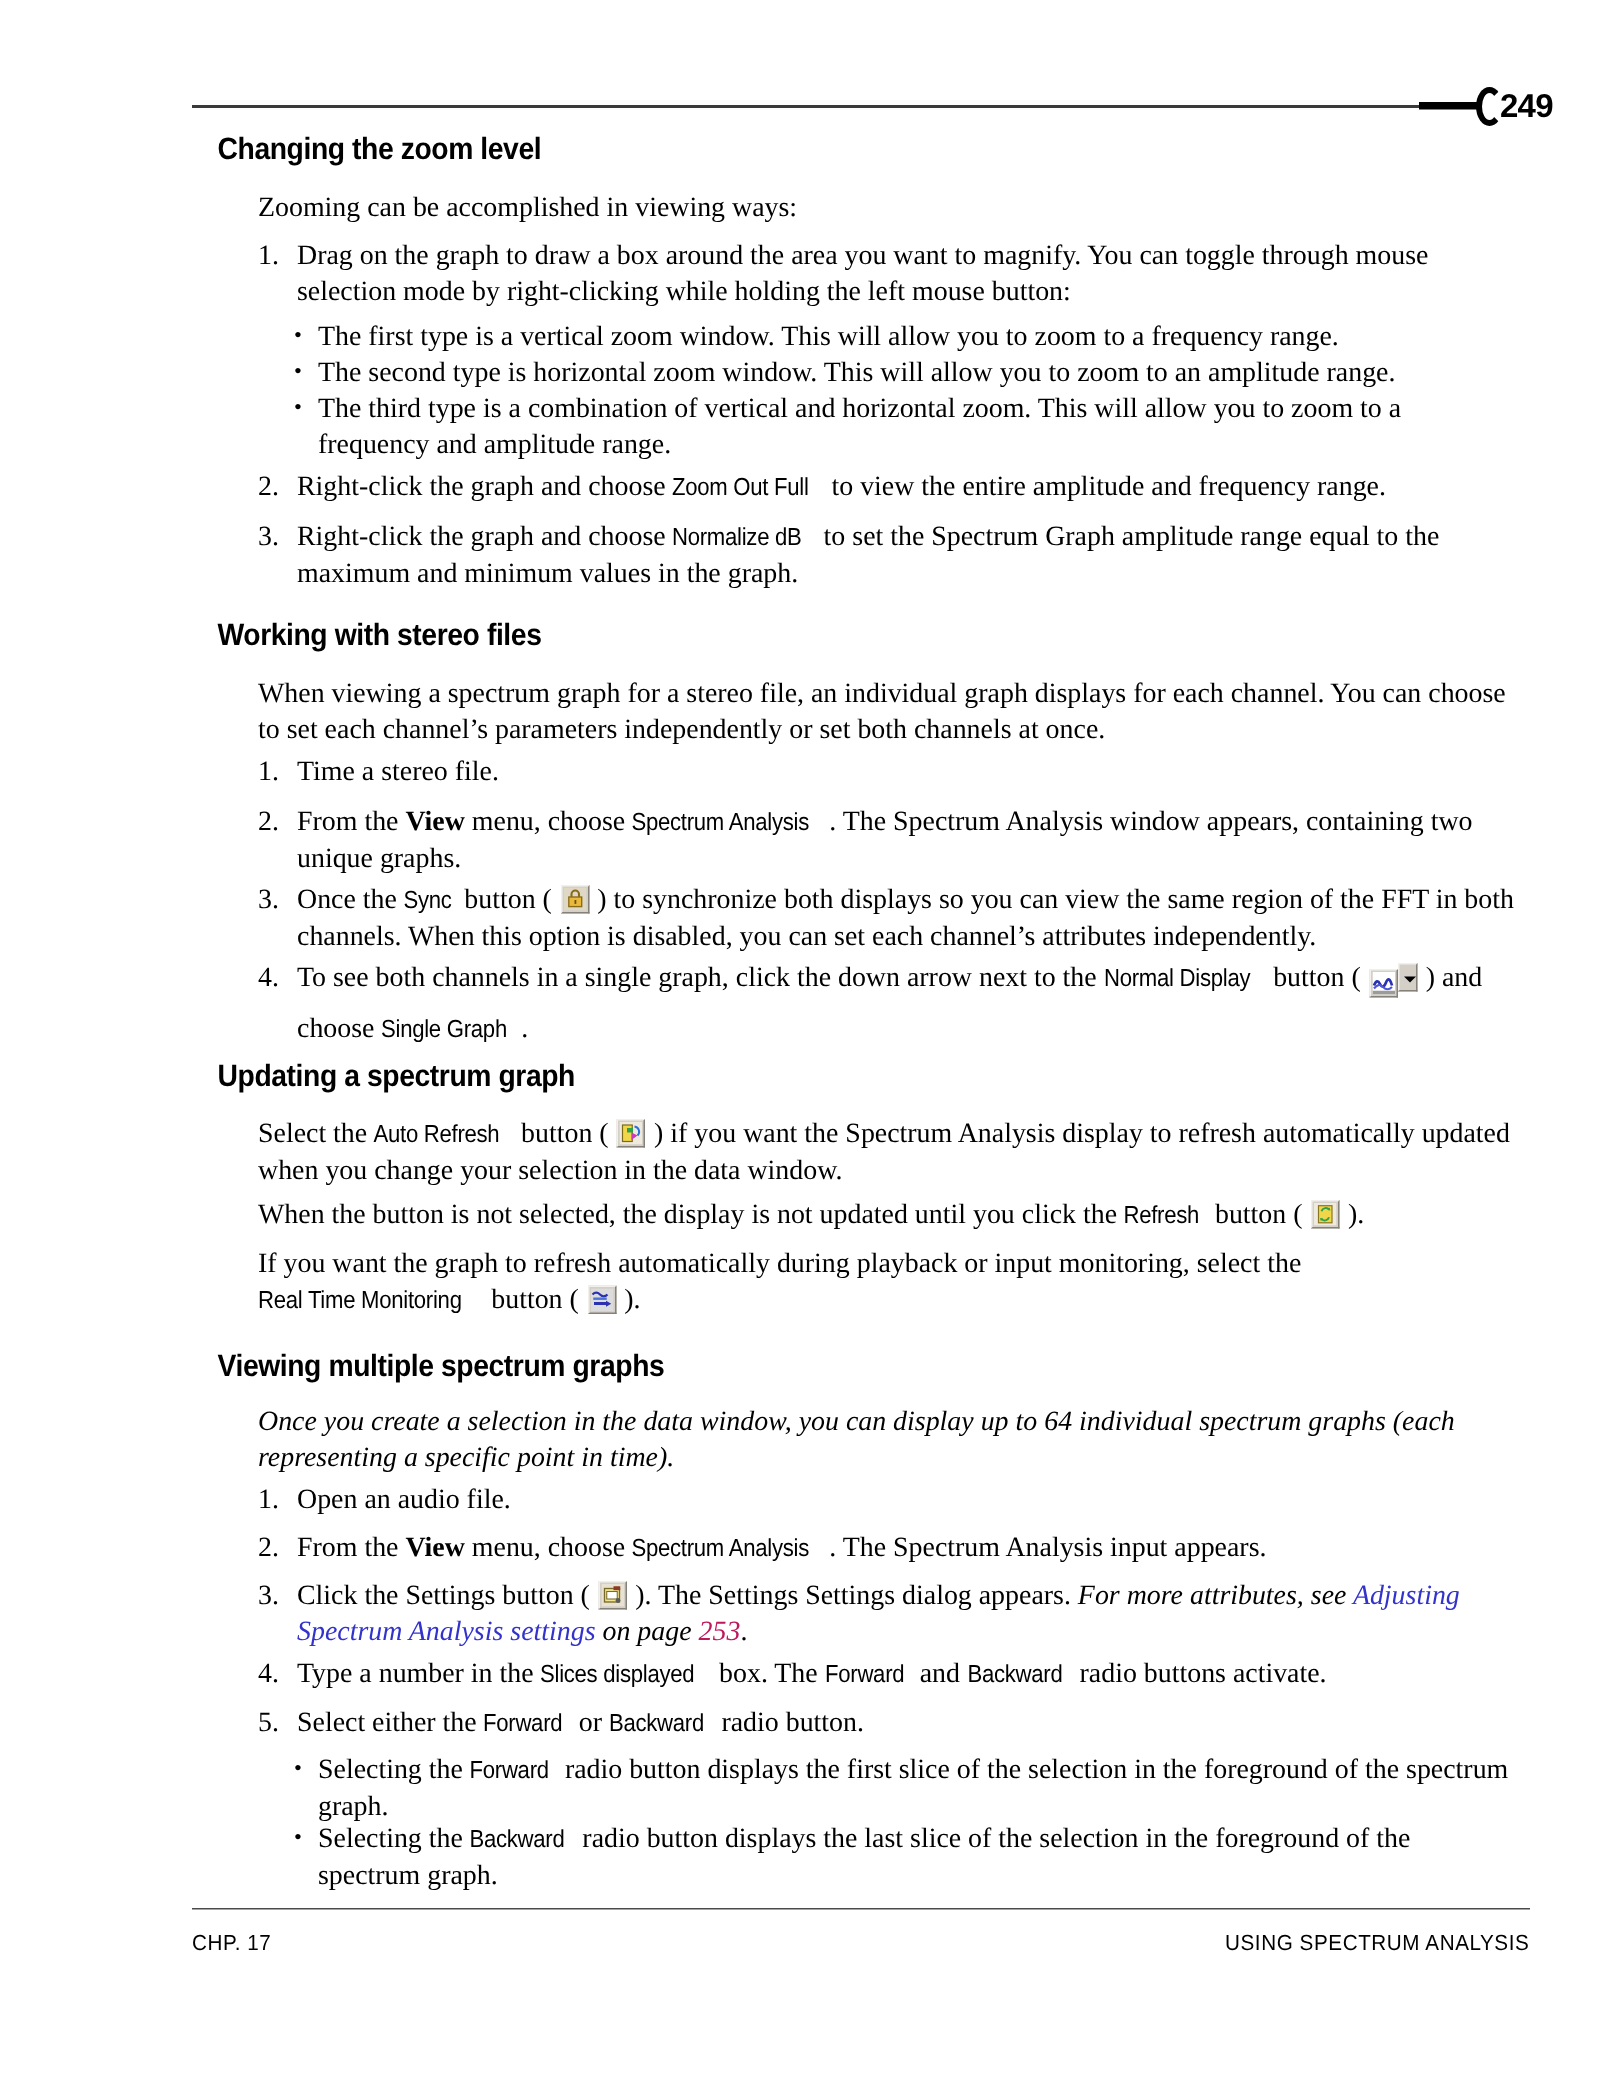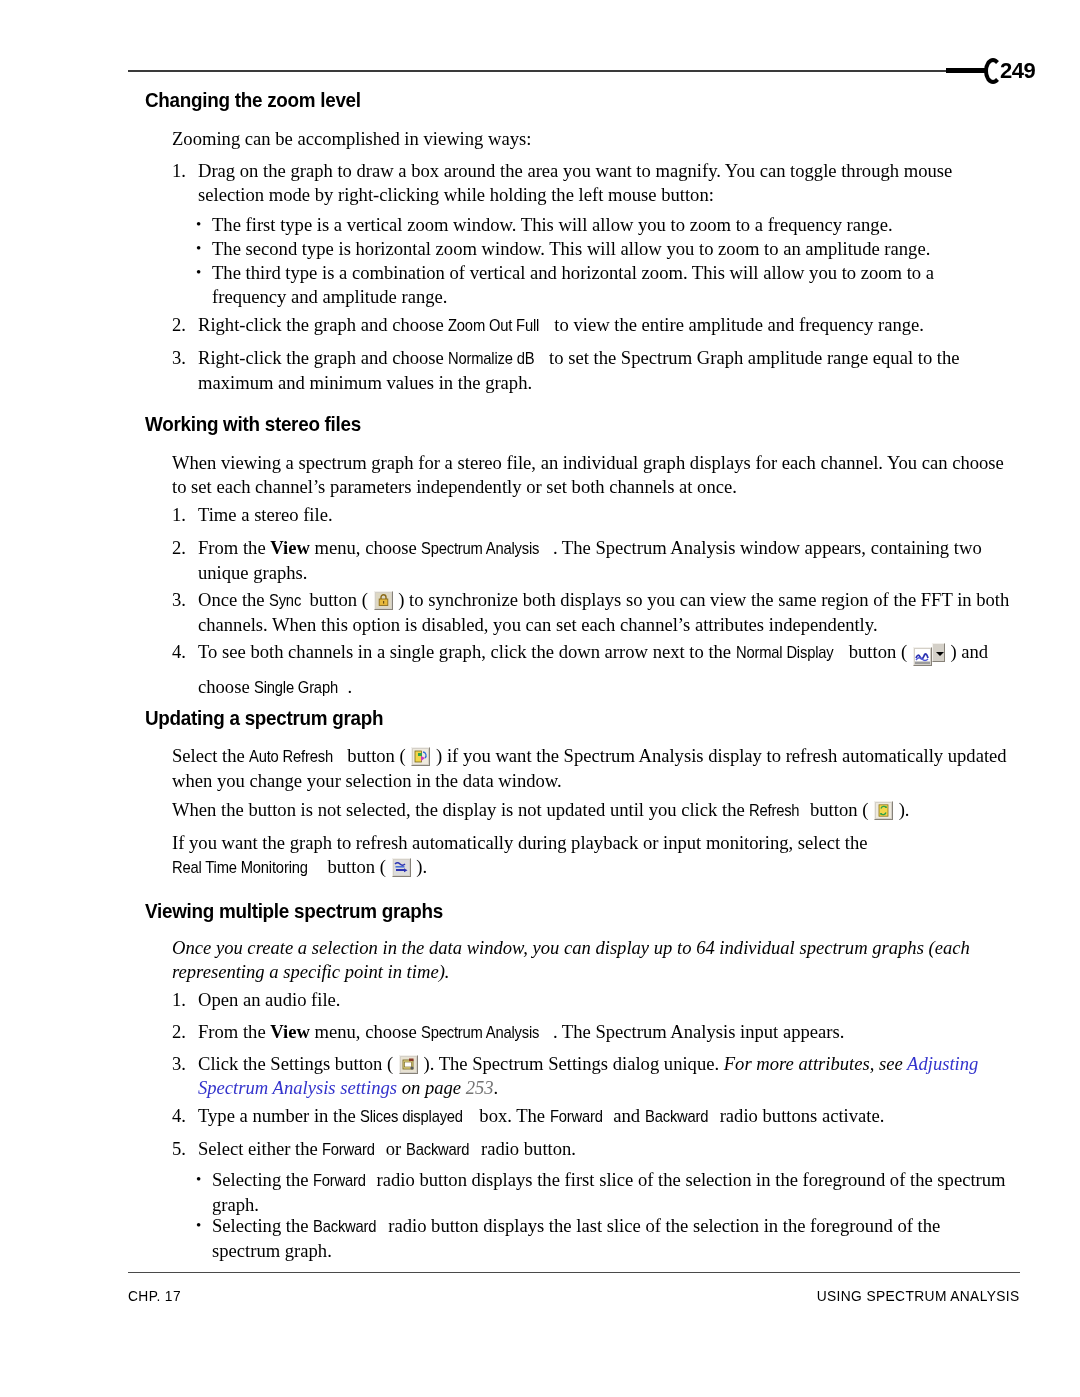--- a/index.html
+++ b/index.html
@@ -151,21 +151,21 @@
     font-weight: bold;
   }
   .ital {
     font-style: italic;
   }
   .link {
     color: #3333cc;
     font-style: italic;
   }
   .link-plain {
-    color: #737373;
+    color: #be185d;
   }
 
   
   .btn-icon {
     display: inline-block;
     width: 19px;
     height: 19px;
     vertical-align: -4px;
     background: #d4d0c8;
     border-top: 1px solid #f2f0ec;
@@ -349,21 +349,21 @@
   </div>
 
   <div class="item num-item" style="top:1052px;">
     <span class="marker">3.</span>
     <span class="itext"><span>Click the Settings button ( </span><span class="btn-icon"><svg width="15" height="15" viewBox="0 0 15 15">
             <rect x="0" y="0" width="15" height="15" fill="#e8e2d2"></rect>
             <rect x="2" y="3" width="10" height="9" fill="#f0e48c" stroke="#7a6a28" stroke-width="0.9"></rect>
             <rect x="3.5" y="5" width="7" height="5" fill="#ffffff" stroke="#7a6a28" stroke-width="0.7"></rect>
             <rect x="8" y="1.5" width="4.5" height="2.6" fill="#8b3a2a"></rect>
             <circle cx="11" cy="11" r="1.6" fill="#5a5a5a"></circle>
-          </svg></span><span> ). The Spectrum Settings dialog unique. </span><span class="ital">For more attributes, see </span><span class="link">Adjusting Spectrum Analysis settings</span><span class="ital"> on page </span><span class="link-plain ital">253</span><span>.</span></span>
+          </svg></span><span> ). The Settings Settings dialog appears. </span><span class="ital">For more attributes, see </span><span class="link">Adjusting Spectrum Analysis settings</span><span class="ital"> on page </span><span class="link-plain ital">253</span><span>.</span></span>
   </div>
 
   <div class="item num-item" style="top:1104px;">
     <span class="marker">4.</span>
     <span class="itext"><span>Type a number in the </span><span class="ui">Slices displayed</span><span> box. The </span><span class="ui">Forward</span><span> and </span><span class="ui">Backward</span><span> radio buttons activate.</span></span>
   </div>
 
   <div class="item num-item" style="top:1137px;">
     <span class="marker">5.</span>
     <span class="itext"><span>Select either the </span><span class="ui">Forward</span><span> or </span><span class="ui">Backward</span><span> radio button.</span></span>

